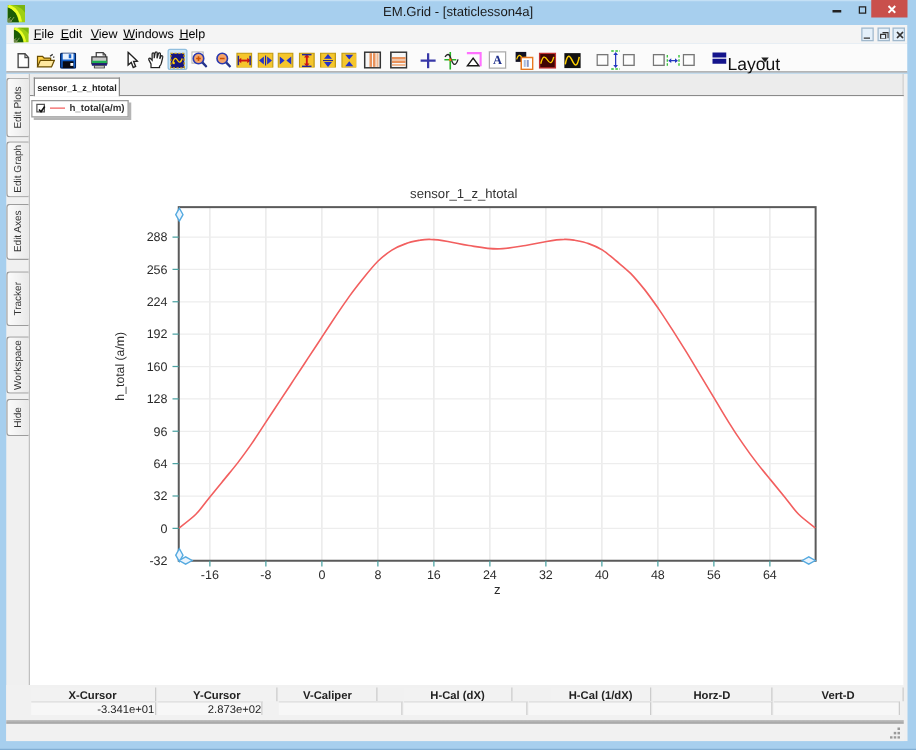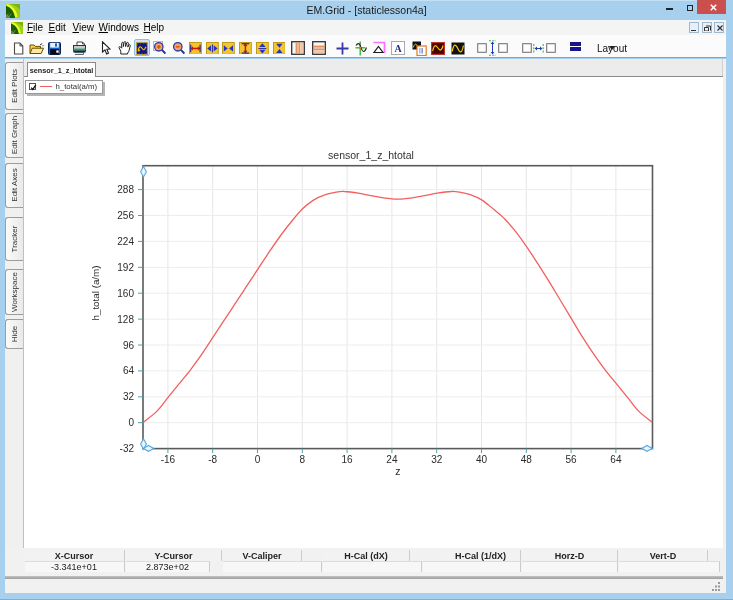--- a/index.html
+++ b/index.html
@@ -4,21 +4,21 @@
 html,body { width:733px; height:600px; overflow:hidden; }
 body { position:relative; background:#a7cfee; font-family:"Liberation Sans",sans-serif; }
 .abs { position:absolute; }
 .stab { position:absolute; left:4.5px; width:18.5px; background:linear-gradient(90deg,#fbfbfb,#e9e9e9);
   border:1px solid #9c9c9c; border-right:none; border-radius:3px 0 0 3px; }
 .stab span { position:absolute; left:50%; top:50%; transform:translate(-50%,-50%) rotate(-90deg);
   white-space:nowrap; font-size:8px; color:#333; }
 .shd { position:absolute; top:549.5px; height:11.5px; background:#f2f2f2; border-right:1px solid #cccccc;
   font-size:9px; font-weight:bold; color:#222; text-align:center; line-height:12px; }
 .svl { position:absolute; top:561px; height:10.5px; background:#f7f7f7; border-right:1px solid #cccccc;
-  border-top:1px solid #dcdcdc; font-size:9px; color:#222; text-align:center; line-height:10px; }
+  border-top:1px solid #dcdcdc; font-size:9px; color:#222; text-align:right; line-height:10px; }
 </style></head><body>
 
 <div class="abs" style="left:0;top:0;width:733px;height:20px;background:#a7cfee;border-top:1px solid #c4e0f5"></div>
 <svg style="position:absolute;left:6px;top:4px" width="14" height="14" viewBox="0 0 16 16">
 <rect width="16" height="16" fill="#9fd012"></rect>
 <path d="M16,0 L16,7 C13,2.5 9,1 4,0 Z" fill="#7ab410"></path>
 <path d="M0,2 C5,3.5 8.5,6.5 10.5,16 L0,16 Z" fill="#1b5c06"></path>
 <path d="M0,12 C2.5,12.5 4,14 4.5,16 L0,16 Z" fill="#6c8448"></path>
 <path d="M0.8,0.8 C6.5,2.8 10.5,6.5 12,15.2" fill="none" stroke="#eaff28" stroke-width="2.6"></path>
 <path d="M3,15 l3,-4 M1,13 l2,-2" stroke="#a8b87c" stroke-width="0.7"></path>
@@ -199,21 +199,21 @@
 <svg style="position:absolute;left:533.0px;top:42.5px" width="11" height="11" viewBox="0 0 11 11">
     <path d="M0.8,1 v9 M10.2,1 v9" stroke="#30c030" stroke-width="1.1" stroke-dasharray="2,1.3"></path>
     <path d="M1.6,5.5 L4,3.6 v3.8 Z M9.4,5.5 L7,3.6 v3.8 Z" fill="#2438c0"></path>
     <rect x="3" y="5" width="5" height="1" fill="#2438c0"></rect>
   </svg>
 <svg style="position:absolute;left:545.5px;top:43.0px" width="10" height="10" viewBox="0 0 10 10">
     <rect x="0.7" y="0.7" width="8.6" height="8.6" fill="#fdfdfd" stroke="#777" stroke-width="1.1"></rect>
   </svg>
 <div style="position:absolute;left:569.5px;top:41.5px;width:11.5px;height:4px;background:#14148c"></div>
 <div style="position:absolute;left:569.5px;top:47px;width:11.5px;height:4px;background:#14148c"></div>
-<div style="position:absolute;left:597px;top:42.5px;font-size:10px;color:#111">Layout</div>
+<div style="position:absolute;left:582px;top:42.5px;font-size:14px;color:#111">Layout</div>
 <div style="position:absolute;left:608.5px;top:45.5px;width:0;height:0;border-left:3px solid transparent;border-right:3px solid transparent;border-top:4px solid #222"></div>
 
 <div class="abs" style="left:5px;top:59px;width:722px;height:534px;background:#f0f0f0"></div>
 
 <div class="abs" style="left:24px;top:59px;width:699px;height:489px;background:#ececec;border-right:1px solid #cfcfcf"></div>
 <div class="abs" style="left:24px;top:76.2px;width:699px;height:1px;background:#8a8a8a"></div>
 <div class="abs" style="left:24px;top:77px;width:699px;height:471px;background:#fff"></div>
 
 <div class="abs" style="left:23px;top:59px;width:1px;height:489px;background:#c0c0c0"></div>
 
@@ -313,36 +313,36 @@
     <path d="M119.3,371.4 L124.5,368.5 L129.7,371.4 L124.5,374.3 Z" fill="#eaf4fd" stroke="#55aae0" stroke-width="1.1"></path>
     <path d="M617.8,371.4 L623.0,368.5 L628.2,371.4 L623.0,374.3 Z" fill="#eaf4fd" stroke="#55aae0" stroke-width="1.1"></path>
 </svg>
 
 <div class="abs" style="left:25.3px;top:79.6px;width:78px;height:14px;background:#fff;border:1px solid #999;box-shadow:2px 2px 0 rgba(120,120,120,0.55)"></div>
 <div class="abs" style="left:28.8px;top:82.8px;width:7px;height:7px;background:#fff;border:1px solid #555"></div>
 <svg class="abs" style="left:29.8px;top:83.8px" width="7" height="7" viewBox="0 0 7 7">
     <path d="M1.2,3.6 L2.8,5.4 L5.8,1.2" fill="none" stroke="#111" stroke-width="1.3"></path>
   </svg>
 <div class="abs" style="left:39.7px;top:85.8px;width:12.4px;height:1.4px;background:#f25f5f"></div>
-<div class="abs" style="left:55.5px;top:82.3px;font-size:7.8px;font-weight:normal;color:#333">h_total(a/m)</div>
+<div class="abs" style="left:55.5px;top:82.3px;font-size:7.8px;font-weight:bold;color:#333">h_total(a/m)</div>
 
 <div class="abs" style="left:5px;top:548px;width:718px;height:45px;background:#f1f1f1"></div>
 <div class="shd" style="left:24.5px;width:100px">X-Cursor</div>
 <div class="svl" style="left:24.5px;width:100px">-3.341e+01</div>
 <div class="shd" style="left:126px;width:96px">Y-Cursor</div>
 <div class="svl" style="left:126px;width:84px">2.873e+02</div>
 <div class="shd" style="left:223px;width:79px">V-Caliper</div>
 <div class="svl" style="left:223px;width:99px"></div>
 <div class="shd" style="left:323px;width:87px">H-Cal (dX)</div>
 <div class="svl" style="left:323px;width:99px"></div>
 <div class="shd" style="left:441px;width:80px">H-Cal (1/dX)</div>
 <div class="svl" style="left:423px;width:98px"></div>
 <div class="shd" style="left:522px;width:96px">Horz-D</div>
 <div class="svl" style="left:522px;width:96px"></div>
-<div class="shd" style="left:619px;width:89px">Vert-D</div>
+<div class="shd" style="left:619px;width:104px">Vert-D</div>
 <div class="svl" style="left:619px;width:101px"></div>
 <div class="abs" style="left:5px;top:576px;width:718px;height:3px;background:linear-gradient(#c2c2c2,#9e9e9e)"></div>
 <svg class="abs" style="left:711px;top:581px" width="10" height="10" viewBox="0 0 10 10">
     <g fill="#9a9a9a">
       <rect x="7" y="1" width="2" height="2"></rect>
       <rect x="7" y="4.5" width="2" height="2"></rect>
       <rect x="4" y="4.5" width="2" height="2"></rect>
       <rect x="7" y="8" width="2" height="2"></rect>
       <rect x="4" y="8" width="2" height="2"></rect>
       <rect x="1" y="8" width="2" height="2"></rect>

